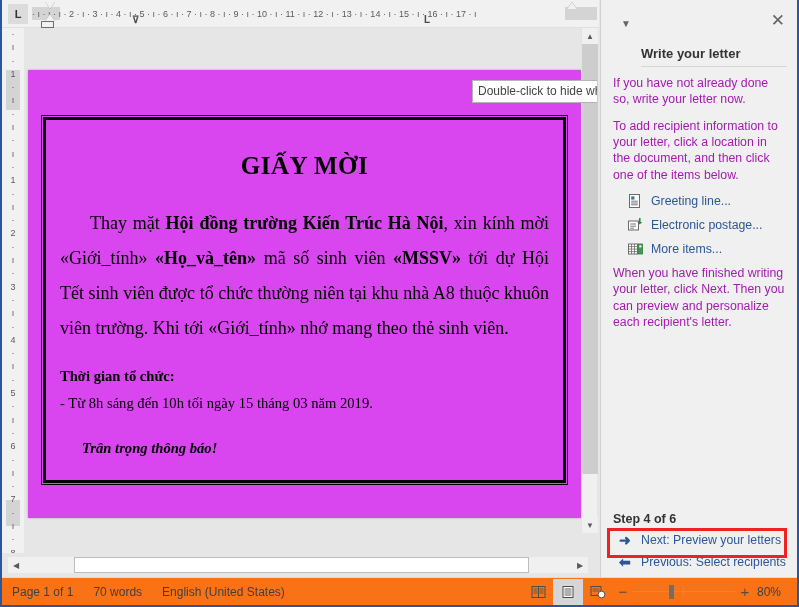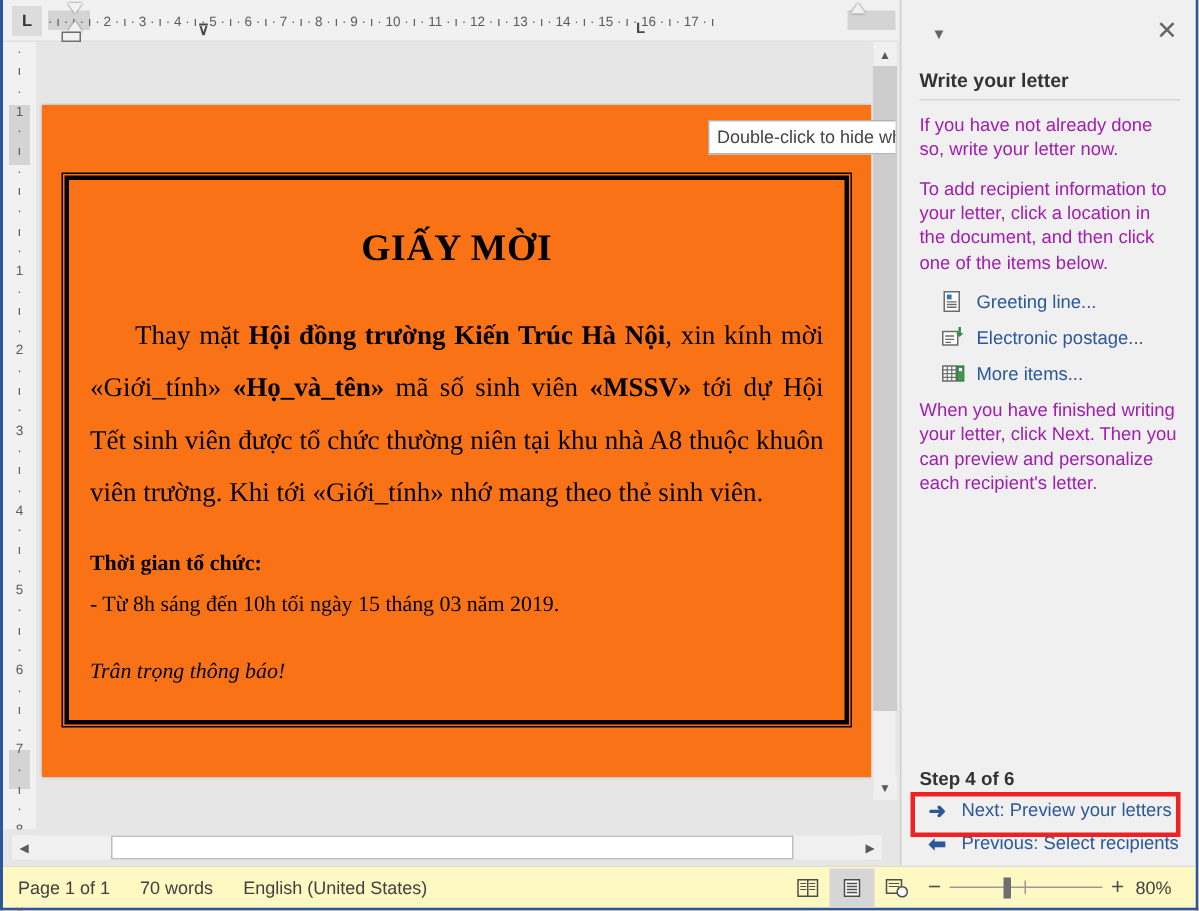--- a/index.html
+++ b/index.html
@@ -104,21 +104,21 @@
   
   #docarea {
     position: absolute; left: 22px; top: 28px;
     right: 200px; bottom: 52px;
     background: #e6e6e6;
     overflow: hidden;
   }
   #page {
     position: absolute; left: 4px; top: 42px;
     width: 556px; height: 448px;
-    background: #f97316;
+    background: #d946ef;
     box-shadow: 0 0 2px rgba(0,0,0,0.28);
   }
   #page-frame {
     position: absolute; left: 15px; top: 47px;
     width: 523px; height: 366px;
     border: 3px solid #000;
     outline: 1px solid #000;
     outline-offset: 1px;
     padding: 16px 14px;
   }
@@ -148,23 +148,24 @@
     margin-top: 22px;
   }
   .doc-line {
     font-family: "Liberation Serif", serif;
     font-size: 14.6px;
     margin-top: 10px;
   }
   .doc-closing {
     font-family: "Liberation Serif", serif;
     font-size: 14.6px;
-    font-weight: normal;
+    font-weight: bold;
     font-style: italic;
     margin-top: 28px;
+    margin-left: 22px;
   }
 
   
   #tooltip {
     position: absolute; left: 448px; top: 52px;
     background: #ffffff;
     border: 1px solid #b4b4b4;
     font-size: 12px; color: #444;
     padding: 3px 5px 4px 5px;
     white-space: nowrap;
@@ -206,21 +207,21 @@
     position:absolute; left: 66px; top: 0; width: 455px; height: 16px;
     background: #ffffff; border: 1px solid #bdbdbd;
   }
   #hscroll .arr-l { position:absolute; left:0; top:0; }
   #hscroll .arr-r { position:absolute; right:0; top:0; }
 
   
   #status {
     position: absolute; left: 0; right: 0; bottom: 0;
     height: 28px;
-    background: #fef9c3;
+    background: #f97316;
     border-top: 1px solid #dcdcdc;
     display: flex; align-items: center;
     font-size: 12px; color: #404040;
   }
   #status .s-item { padding: 0 10px; white-space: nowrap; }
   #status .spacer { flex: 1; }
   .view-btn {
     width: 30px; height: 26px;
     display:flex; align-items:center; justify-content:center;
     color:#4d4d4d;
@@ -263,20 +264,21 @@
   #pane-close {
     position:absolute; right: 12px; top: 12px;
     font-size: 17px; color: #666; line-height: 1;
   }
   #pane-body { padding: 0 10px 0 12px; }
   .pane-h {
     font-size: 13px; color: #333; font-weight: bold;
     padding-bottom: 5px;
     border-bottom: 1px solid #d5d5d5;
     margin-bottom: 8px;
+    margin-left: 28px;
   }
   .pane-p {
     font-size: 12.3px; color: #a21caf; line-height: 1.33;
     margin-bottom: 10px;
   }
   .link-row {
     display: flex; align-items: center;
     margin: 0 0 8px 14px;
   }
   .link-ico { width: 18px; height: 16px; margin-right: 6px; position: relative; }

